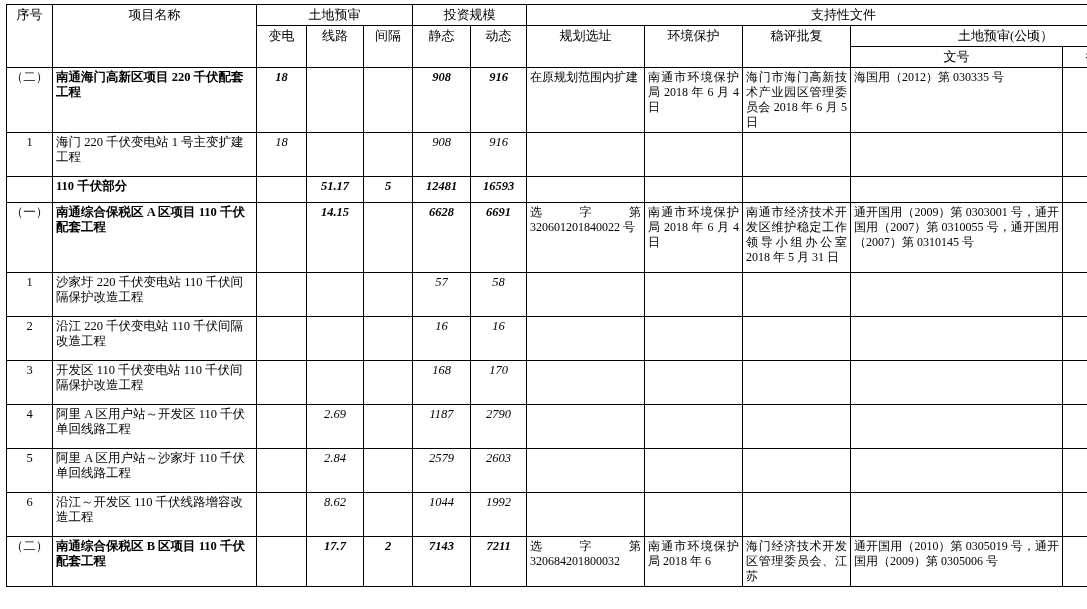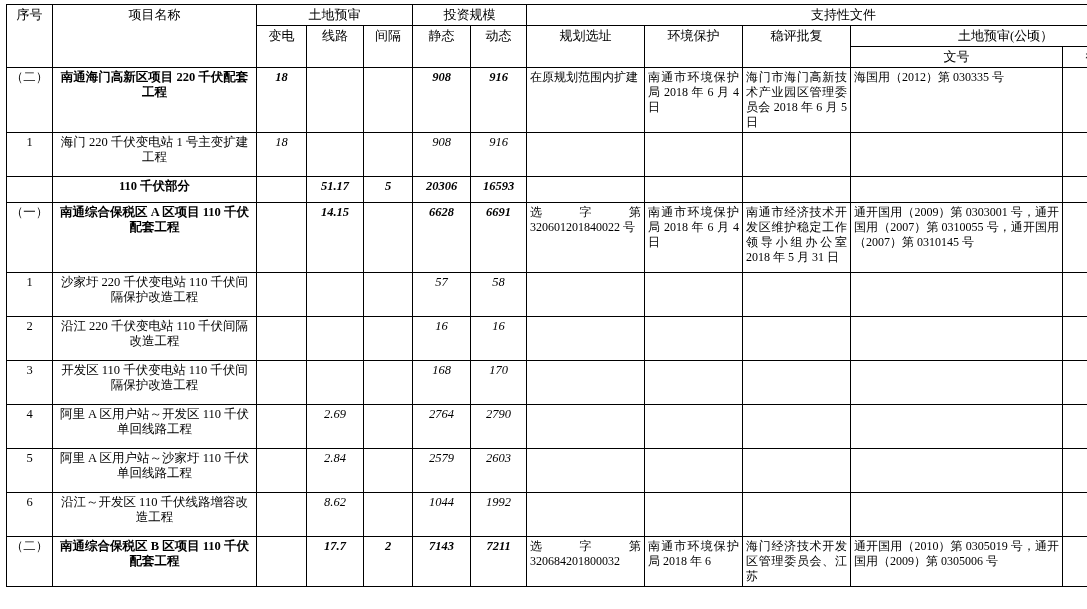--- a/index.html
+++ b/index.html
@@ -37,21 +37,21 @@
   }
   th {
     font-weight: normal;
     text-align: center;
     vertical-align: middle;
   }
   .hdr-main { font-size: 13px; }
   .bold { font-weight: bold; }
   .num { text-align: center; vertical-align: middle; font-style: italic; }
   .rowlabel { text-align: center; vertical-align: middle; font-size: 12.5px; }
-  .proj { text-align: center; vertical-align: middle; padding-left: 5px; }
+  .proj { text-align: left; vertical-align: middle; padding-left: 5px; }
   .proj.bold { font-weight: bold; }
   .doc { font-size: 12px; line-height: 1.25; text-align: justify; }
 </style>
 </head>
 <body>
 
 <div class="sheet">
   <table class="grid">
     <colgroup>
       <col style="width:46px">
@@ -119,21 +119,21 @@
           <td class="doc"></td>
           <td class="doc"></td>
           <td class="doc"></td>
         </tr>
         <tr style="height: 26px;">
           <td class="rowlabel"></td>
           <td class="proj bold">110 千伏部分</td>
           <td class="num bold"></td>
           <td class="num bold">51.17</td>
           <td class="num bold">5</td>
-          <td class="num bold">20306</td>
+          <td class="num bold">12481</td>
           <td class="num bold">16593</td>
           <td class="doc"></td>
           <td class="doc"></td>
           <td class="doc"></td>
           <td class="doc"></td>
           <td class="doc"></td>
         </tr>
         <tr style="height: 70px;">
           <td class="rowlabel">（一）</td>
           <td class="proj bold">南通综合保税区 A 区项目 110 千伏配套工程</td>
@@ -189,21 +189,21 @@
           <td class="doc"></td>
           <td class="doc"></td>
           <td class="doc"></td>
         </tr>
         <tr style="height: 44px;">
           <td class="rowlabel">4</td>
           <td class="proj">阿里 A 区用户站～开发区 110 千伏单回线路工程</td>
           <td class="num"></td>
           <td class="num">2.69</td>
           <td class="num"></td>
-          <td class="num">2764</td>
+          <td class="num">1187</td>
           <td class="num">2790</td>
           <td class="doc"></td>
           <td class="doc"></td>
           <td class="doc"></td>
           <td class="doc"></td>
           <td class="doc"></td>
         </tr>
         <tr style="height: 44px;">
           <td class="rowlabel">5</td>
           <td class="proj">阿里 A 区用户站～沙家圩 110 千伏单回线路工程</td>

